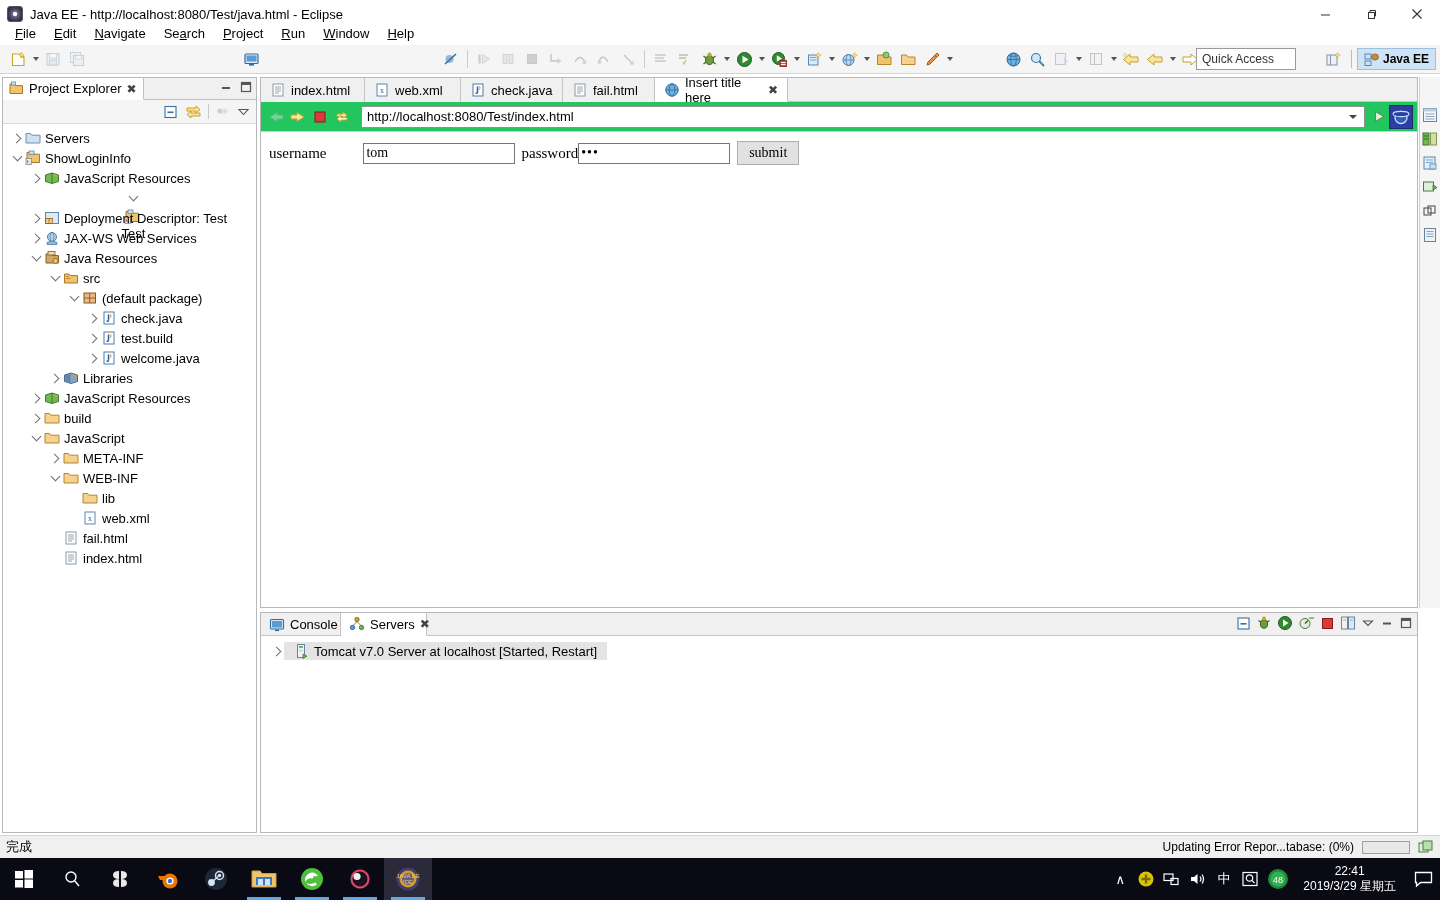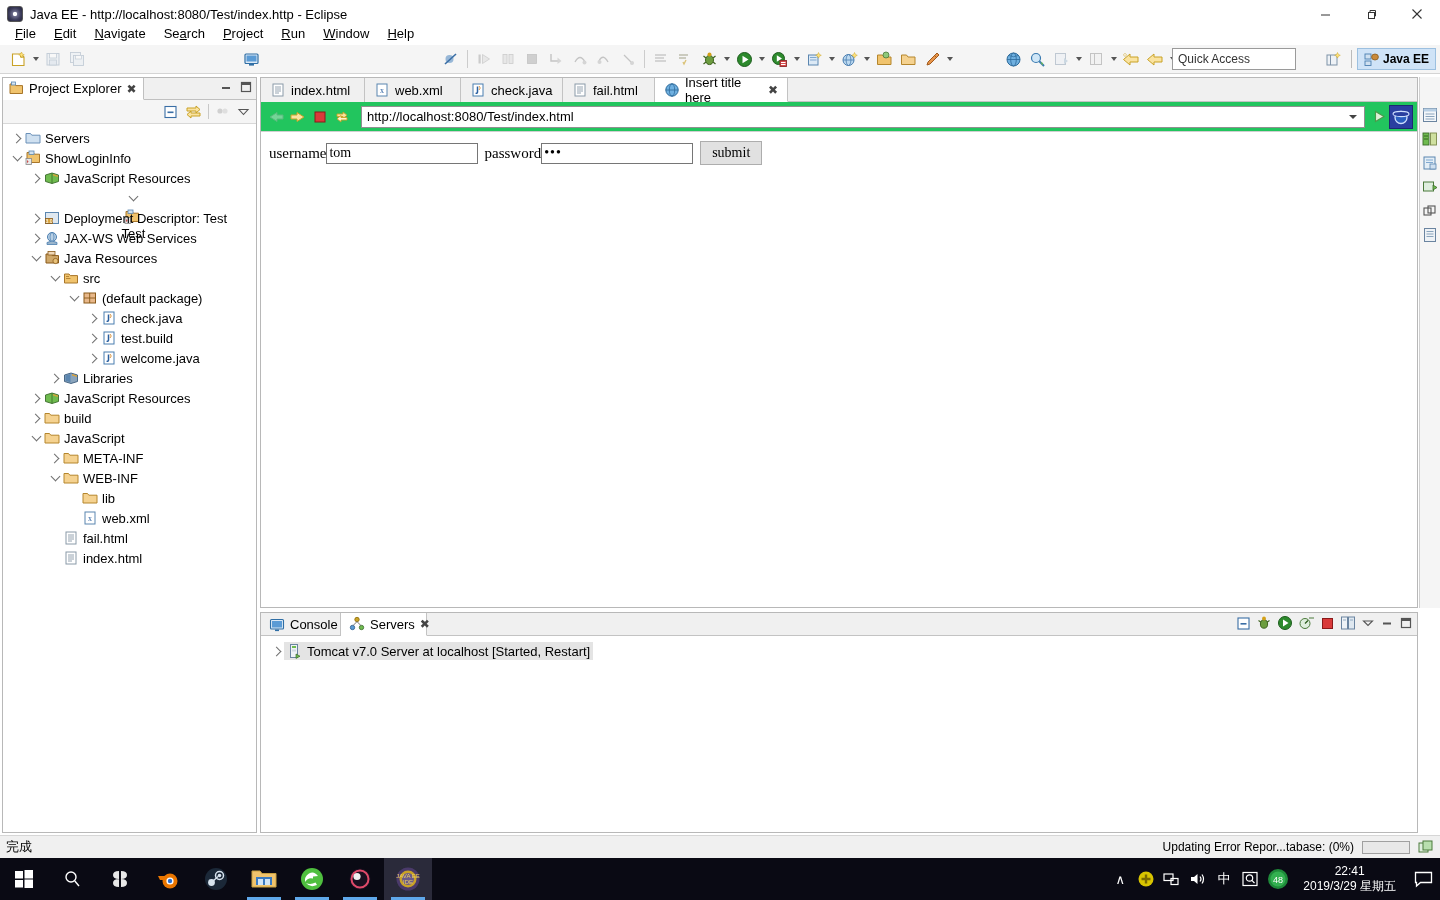--- a/index.html
+++ b/index.html
@@ -55,21 +55,21 @@
   .tb-arrow::after {
     content: ""; border-left: 3.5px solid transparent; border-right: 3.5px solid transparent;
     border-top: 4px solid #555;
   }
   .tb-sep { width: 1px; height: 18px; background: #ccc; margin: 0 4px; }
   .spacer-lg { width: 150px; }
   .spacer-md { width: 46px; }
 
   
   .quick-access {
-    position: absolute; right: 144px; top: 48px; width: 124px; height: 22px;
+    position: absolute; right: 144px; top: 48px; width: 100px; height: 22px;
     border: 1px solid #9a9a9a; background: #fff; font-size: 12px;
     display: flex; align-items: center; padding-left: 5px; color: #333;
   }
   .persp-bar { position: absolute; right: 4px; top: 47px; height: 24px; display: flex; align-items: center; }
   .persp-open { width: 24px; height: 22px; display:flex; align-items:center; justify-content:center; }
   .persp-sep { width: 1px; height: 18px; background: #bbb; margin: 0 5px; }
   .persp-btn {
     height: 22px; display: flex; align-items: center; gap: 4px; padding: 0 6px;
     background: #cfe3f7; border: 1px solid #9cc0e0; font-size: 12px; color: #000;
     font-weight: bold;
@@ -129,21 +129,21 @@
   .url-chev::after { content:""; border-left:4px solid transparent; border-right:4px solid transparent; border-top:4px solid #444; }
   .go-btn { width: 20px; height: 22px; display:flex; align-items:center; justify-content:center; }
   .ie-btn { width: 24px; height: 24px; background: #2a3fa0; display:flex; align-items:center; justify-content:center;
             border: 1px solid #1b2a72; }
 
   .page-view { background: #fff; height: 475px; padding: 9px 0 0 8px; }
   .form-row { display: flex; align-items: center; font-family: "Liberation Serif", serif; font-size: 15px; }
   .form-label { color: #000; }
   .ti { height: 21px; border: 1px solid #767676; background: #fff; font-size: 14px;
         padding: 0 2px; font-family: "Liberation Serif", serif; color: #000; outline: none; }
-  .ti.user { width: 152px; }
+  .ti.user { width: 152px; margin-left: 37px; }
   .ti.pw { width: 152px; letter-spacing: 1px; }
   .submit-btn {
     margin-left: 7px; height: 24px; padding: 0 11px; background: #e1e1e1;
     border: 1px solid #adadad; font-size: 14px; font-family: "Liberation Serif", serif; color: #000;
   }
 
   
   .fastview {
     position: absolute; right: 0; top: 77px; width: 21px; height: 531px;
     background: #f5f5f5; border-left: 1px solid #d0d0d0;
@@ -157,21 +157,21 @@
   }
   .cons-tabs { height: 23px; background: #f0f0f0; border-bottom: 1px solid #c3c3c3; position: relative; }
   .cons-tab {
     position: absolute; top: 0; height: 23px; display: flex; align-items: center; gap: 5px;
     padding: 0 8px; font-size: 13px; border-right: 1px solid #c3c3c3;
   }
   .cons-tab.active { background: #fff; border-bottom: 1px solid #fff; }
   .cons-btns { position: absolute; right: 4px; top: 2px; display: flex; align-items: center; gap: 5px; }
   .cons-body { padding-top: 5px; }
   .srow { height: 20px; display: flex; align-items: center; font-size: 13px; padding-left: 10px; }
-  .srow .sel { background: #e4e4e4; padding: 1px 3px; }
+  .srow .sel { background: #e4e4e4; padding: 1px 10px; }
 
   
   .statusbar {
     position: absolute; left: 0; top: 835px; width: 1440px; height: 23px;
     background: #f0f0f0; border-top: 1px solid #d6d6d6;
     display: flex; align-items: center;
   }
   .status-left { font-size: 13px; color: #000; padding-left: 6px; }
   .status-right { position: absolute; right: 6px; display: flex; align-items: center; gap: 8px; }
   .status-text { font-size: 12px; color: #000; }
@@ -192,21 +192,21 @@
   .clock { color:#fff; font-size: 12px; text-align:center; line-height: 15px; padding: 0 10px; }
   .notif { width: 34px; height:42px; display:flex; align-items:center; justify-content:center; }
 </style>
 </head>
 <body>
 
 <div id="app">
 
   <div class="titlebar">
     <div class="title-icon"></div>
-    <div class="title-text">Java EE - http://localhost:8080/Test/index.http - Eclipse</div>
+    <div class="title-text">Java EE - http://localhost:8080/Test/java.html - Eclipse</div>
     <div class="win-btns">
       <div class="win-btn">
         <svg width="11" height="11" viewBox="0 0 11 11">
             <line x1="1" y1="6" x2="10" y2="6" stroke="#333" stroke-width="1"></line>
           </svg>
       </div>
       <div class="win-btn">
         <svg width="11" height="11" viewBox="0 0 11 11">
           <rect x="2.5" y="3.5" width="6" height="6" fill="none" stroke="#333" stroke-width="1"></rect>
           <path d="M4 3 L4 1.5 L9.5 1.5 L9.5 7 L8.5 7" fill="none" stroke="#333" stroke-width="1"></path>

